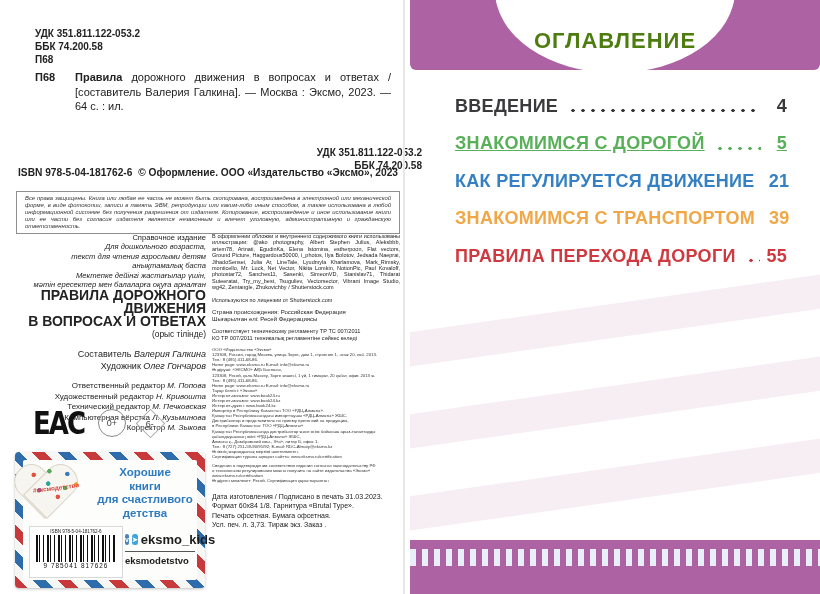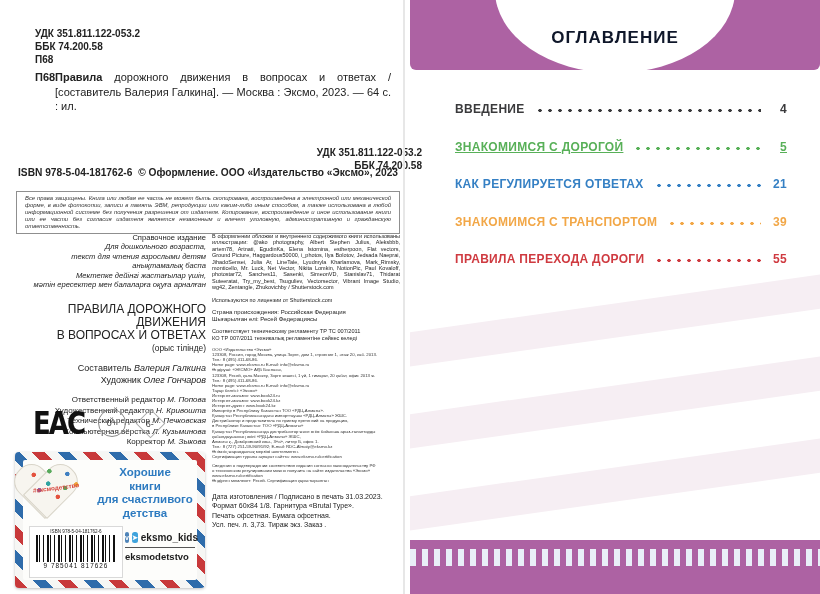--- a/index.html
+++ b/index.html
@@ -7,34 +7,34 @@
           font-family:"Liberation Sans",sans-serif;color:#222;}
   .page{position:absolute;top:0;height:594px;overflow:hidden;padding-left:32px;}
   .page-left{left:0;width:400px;}
   .page-right{left:410px;width:410px;}
   .gutter{position:absolute;left:403px;top:0;width:2px;height:594px;background:#e7e7e7;}
 
   
   .udk-block{position:absolute;left:35px;top:27px;font-size:10px;font-weight:bold;line-height:13px;white-space:pre-line;}
   .catalog{position:absolute;left:35px;top:70px;width:356px;font-size:11px;line-height:14.5px;}
   .catalog .code{position:absolute;left:0;top:0;font-weight:bold;}
-  .catalog .entry{margin-left:20px;text-align:justify;}
+  .catalog .entry{margin-left:40px;text-align:justify;}
   .catalog .entry b{font-weight:bold;}
   .annotation{position:absolute;left:60px;top:108px;width:331px;font-size:10.2px;line-height:13.5px;
               text-align:justify;text-indent:16px;}
   .udk-right{position:absolute;right:10px;top:147px;font-size:10px;font-weight:bold;line-height:12.5px;
              text-align:right;white-space:pre-line;}
   .isbn-row{position:absolute;left:18px;top:167px;width:380px;display:flex;justify-content:space-between;
             font-weight:bold;font-size:10.2px;}
   .disclaimer{position:absolute;left:16px;top:191px;width:366px;border:1px solid #8f8f8f;
               padding:3px 8px;font-size:5.9px;line-height:6.9px;font-style:italic;text-align:justify;color:#333;}
   .col-left{position:absolute;left:14px;top:233px;width:192px;text-align:right;}
   .edition-label{font-size:7.6px;line-height:9.4px;}
   .edition-lines{font-size:7.6px;line-height:9.4px;font-style:italic;white-space:pre-line;}
-  .book-title{margin-top:14px;font-size:12px;font-weight:normal;line-height:13px;white-space:pre-line;}
+  .book-title{font-size:14px;font-weight:bold;line-height:13px;white-space:pre-line;}
   .book-title-note{font-size:8.4px;line-height:12px;}
   .credits{margin-top:9px;font-size:9px;line-height:11.5px;}
   .credits i{font-style:italic;}
   .staff{margin-top:9px;font-size:8px;line-height:10.5px;}
   .staff i{font-style:italic;}
   .col-right{position:absolute;left:212px;top:233px;width:188px;text-align:left;}
   .illu-credits{font-size:5.5px;line-height:6.4px;text-align:justify;}
   .license-line{margin-top:6px;font-size:5.5px;}
   .origin{margin-top:6px;font-size:6px;line-height:7.4px;white-space:pre-line;}
   .regulation{margin-top:5px;font-size:5.6px;line-height:6.8px;white-space:pre-line;}
@@ -79,36 +79,36 @@
   .barcode-isbn{font-size:4.6px;color:#222;margin-top:2px;}
   .barcode-bars{margin:1px auto 0;width:80px;height:27px;
         background:repeating-linear-gradient(90deg,#111 0 2px,#fff 2px 3px,#111 3px 4px,#fff 4px 7px,#111 7px 8px,#fff 8px 11px);}
   .barcode-digits{font-size:6.4px;letter-spacing:1px;color:#111;}
   .stamp-social{position:absolute;left:102px;top:72px;width:70px;}
   .social-row{display:flex;align-items:center;gap:3px;}
   .social-icon{width:11px;height:11px;border-radius:2.5px;color:#fff;font-size:7px;line-height:11px;
                text-align:center;font-weight:bold;}
   .icon-vk{background:#4f84b8;}
   .icon-tg{background:#3fa3dc;}
-  .social-handle{font-weight:bold;font-size:10px;color:#1c1c1c;}
+  .social-handle{font-weight:bold;font-size:13px;color:#1c1c1c;}
   .social-div{border-top:1px solid #555;margin:4px 0 3px;}
   .social-handle2{font-weight:bold;font-size:9.5px;color:#1c1c1c;}
 
   
   .top-band{position:absolute;left:0;top:0;width:410px;height:70px;background:#ad62a3;border-radius:0 0 6px 6px;}
   .top-band-arch{position:absolute;left:85px;top:-92px;width:240px;height:165px;background:#ffffff;
                  border-radius:50%;}
-  .toc-header{position:absolute;left:0;top:28px;width:410px;text-align:center;color:#0f172a;
-              font-weight:bold;font-size:17px;letter-spacing:1px;}
+  .toc-header{position:absolute;left:0;top:28px;width:410px;text-align:center;color:#4d7c0f;
+              font-weight:bold;font-size:22px;letter-spacing:1px;}
   .deco-stripe{position:absolute;height:34px;background:#f6eef3;transform:rotate(-8deg);}
   .stripe-1{left:-30px;top:300px;width:520px;}
   .stripe-2{left:-30px;top:382px;width:520px;}
   .stripe-3{left:-30px;top:464px;width:520px;}
   .toc{position:absolute;left:45px;top:96px;width:332px;}
-  .toc-row{display:flex;align-items:flex-end;margin-bottom:17.5px;font-weight:bold;font-size:12px;
+  .toc-row{display:flex;align-items:center;margin-bottom:17.5px;font-weight:bold;font-size:18px;
            letter-spacing:0.3px;height:20px;}
   .toc-label{white-space:nowrap;}
   .toc-leader{flex:1;height:5px;align-self:flex-end;margin:0 6px 3px 8px;
       background-image:radial-gradient(circle,currentColor 1.5px,transparent 1.9px);
       background-size:10px 5px;background-repeat:repeat-x;background-position:2px center;}
   .toc-page{white-space:nowrap;min-width:20px;text-align:right;}
   .bottom-band{position:absolute;left:0;top:540px;width:410px;height:54px;background:#ad62a3;}
   .sprockets{position:absolute;left:0;top:9px;width:410px;height:17px;
       background:repeating-linear-gradient(90deg,#e9eff8 0 6px,transparent 6px 12px);}
 </style>
@@ -253,21 +253,21 @@
         <span class="toc-label">ВВЕДЕНИЕ</span>
         <span class="toc-leader"></span>
         <span class="toc-page">4</span>
       </div>
       <div class="toc-row" style="color: rgb(88, 176, 88); text-decoration: underline;">
         <span class="toc-label">ЗНАКОМИМСЯ С ДОРОГОЙ</span>
         <span class="toc-leader"></span>
         <span class="toc-page">5</span>
       </div>
       <div class="toc-row" style="color: rgb(53, 128, 196);">
-        <span class="toc-label">КАК РЕГУЛИРУЕТСЯ ОТВЕТАХ</span>
+        <span class="toc-label">КАК РЕГУЛИРУЕТСЯ ДВИЖЕНИЕ</span>
         <span class="toc-leader"></span>
         <span class="toc-page">21</span>
       </div>
       <div class="toc-row" style="color: rgb(242, 167, 71);">
         <span class="toc-label">ЗНАКОМИМСЯ С ТРАНСПОРТОМ</span>
         <span class="toc-leader"></span>
         <span class="toc-page">39</span>
       </div>
       <div class="toc-row" style="color: rgb(207, 58, 64);">
         <span class="toc-label">ПРАВИЛА ПЕРЕХОДА ДОРОГИ</span>

